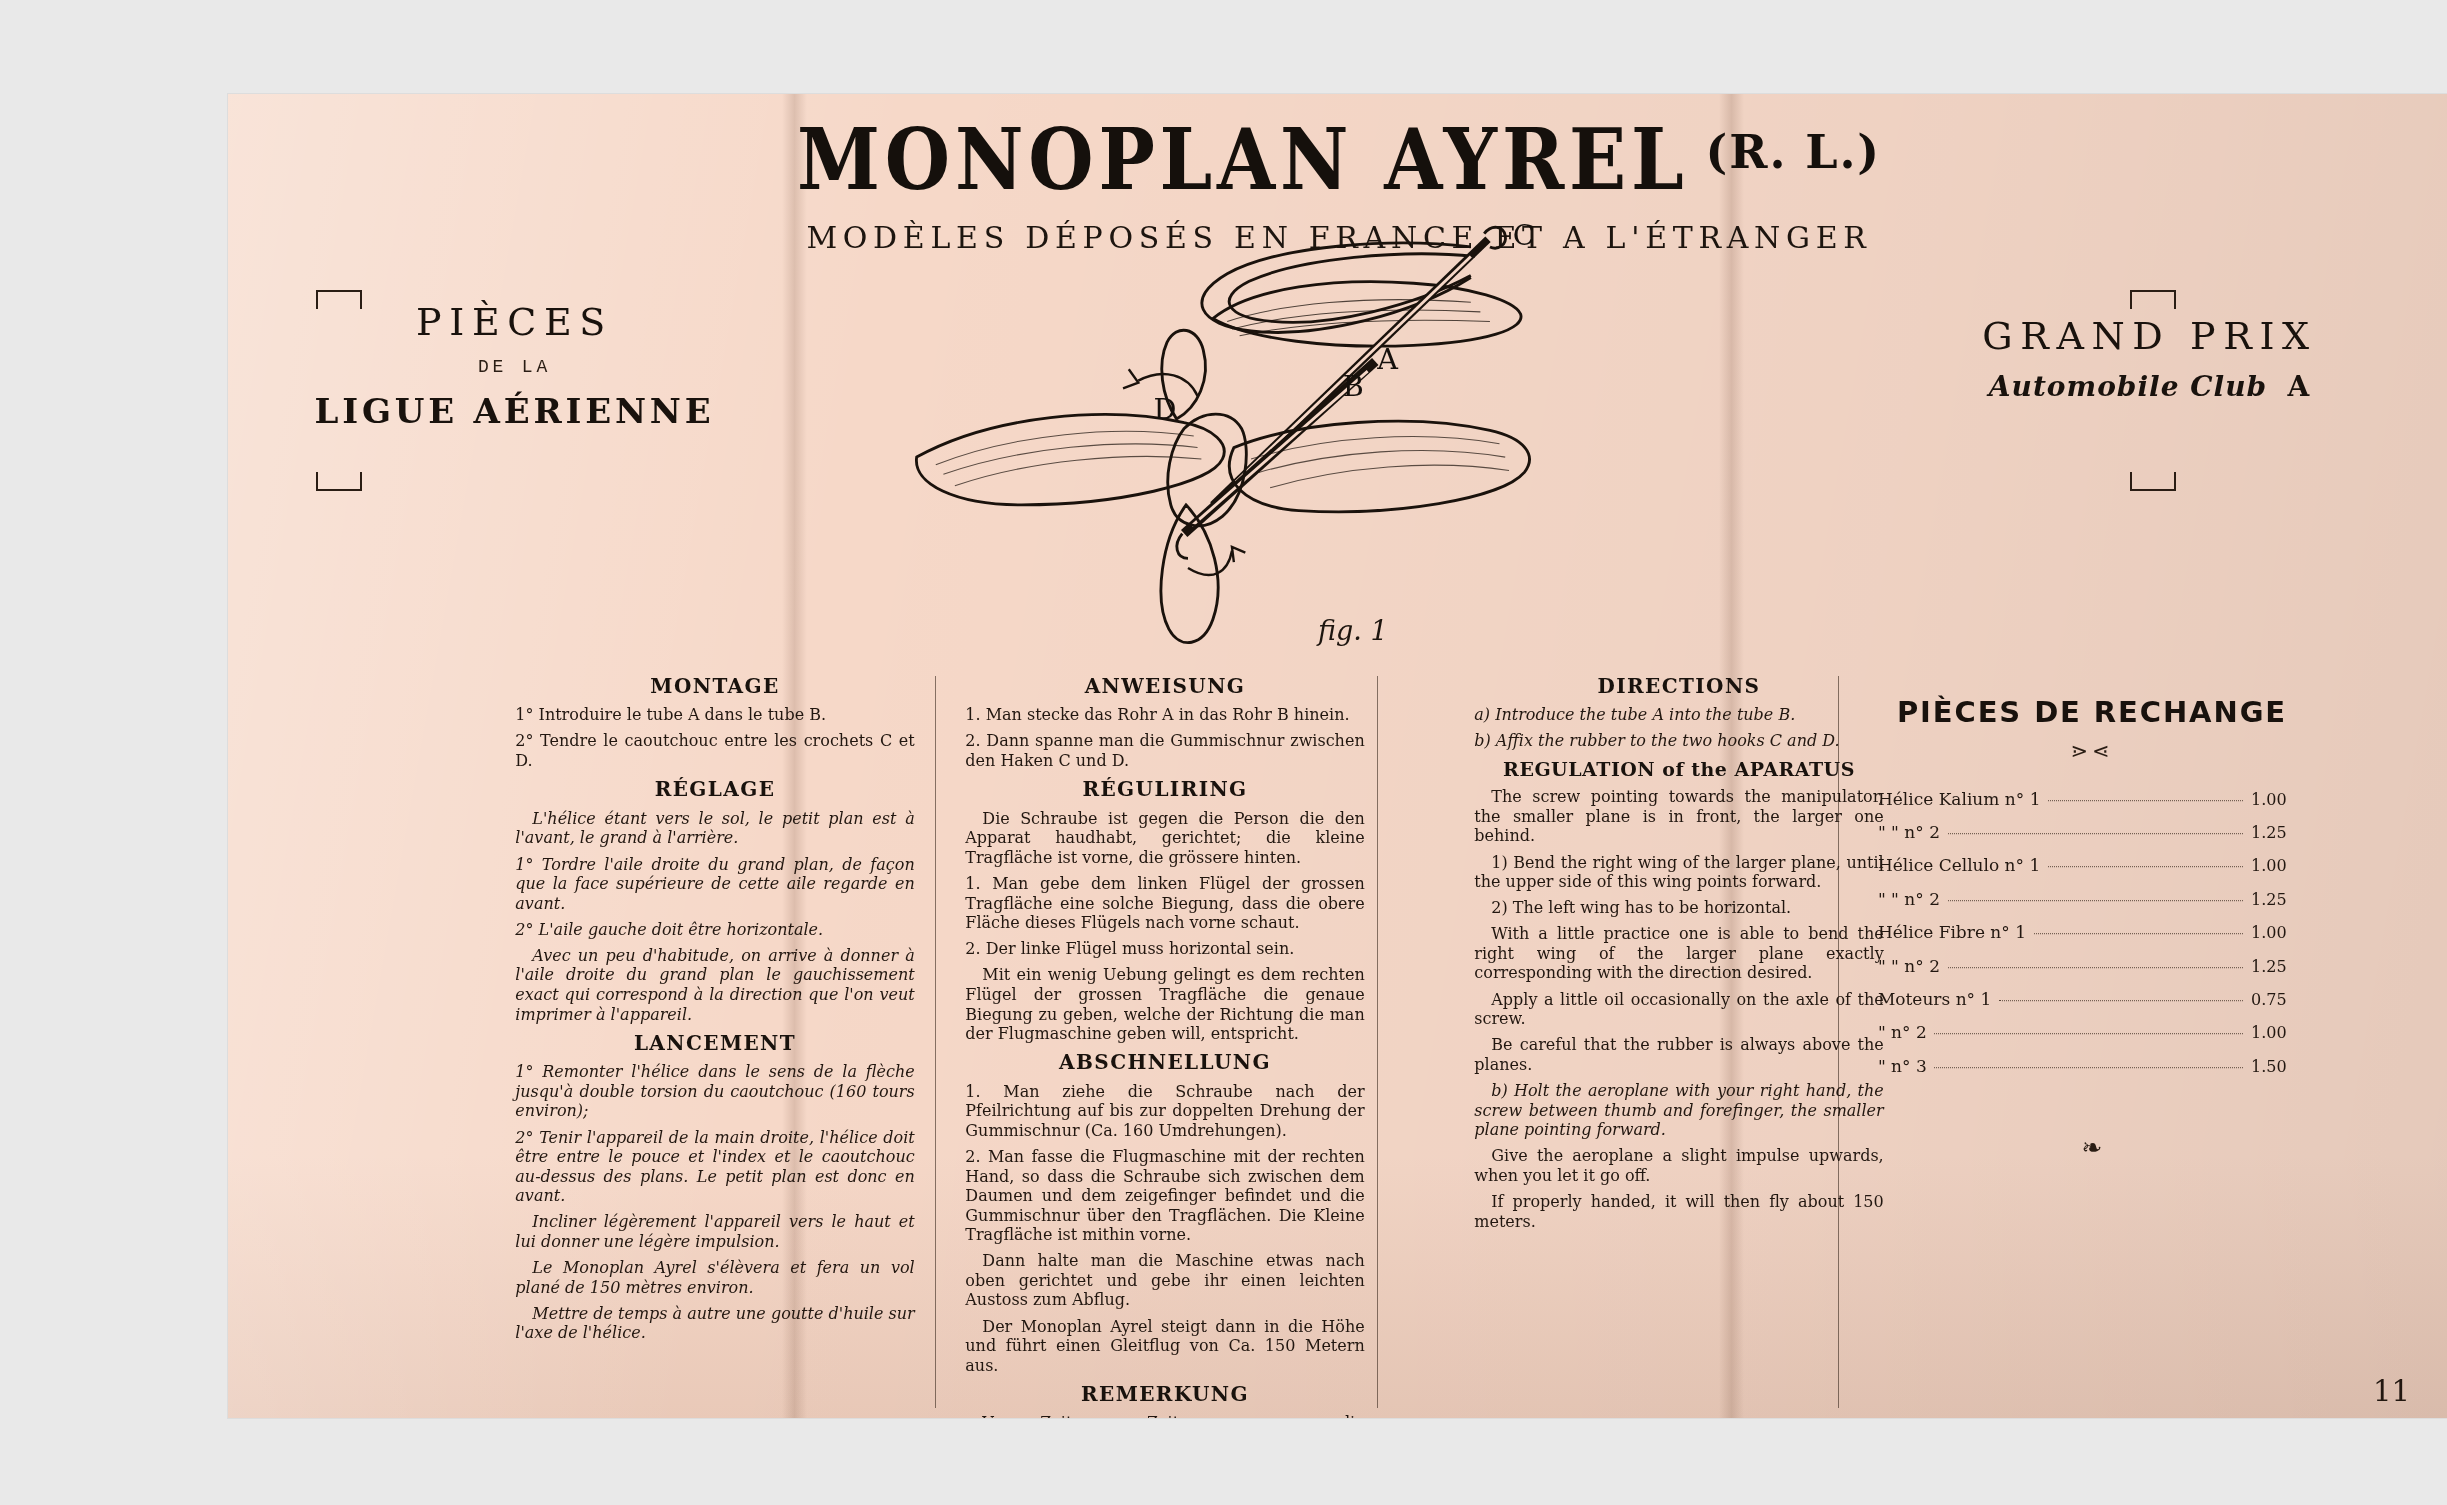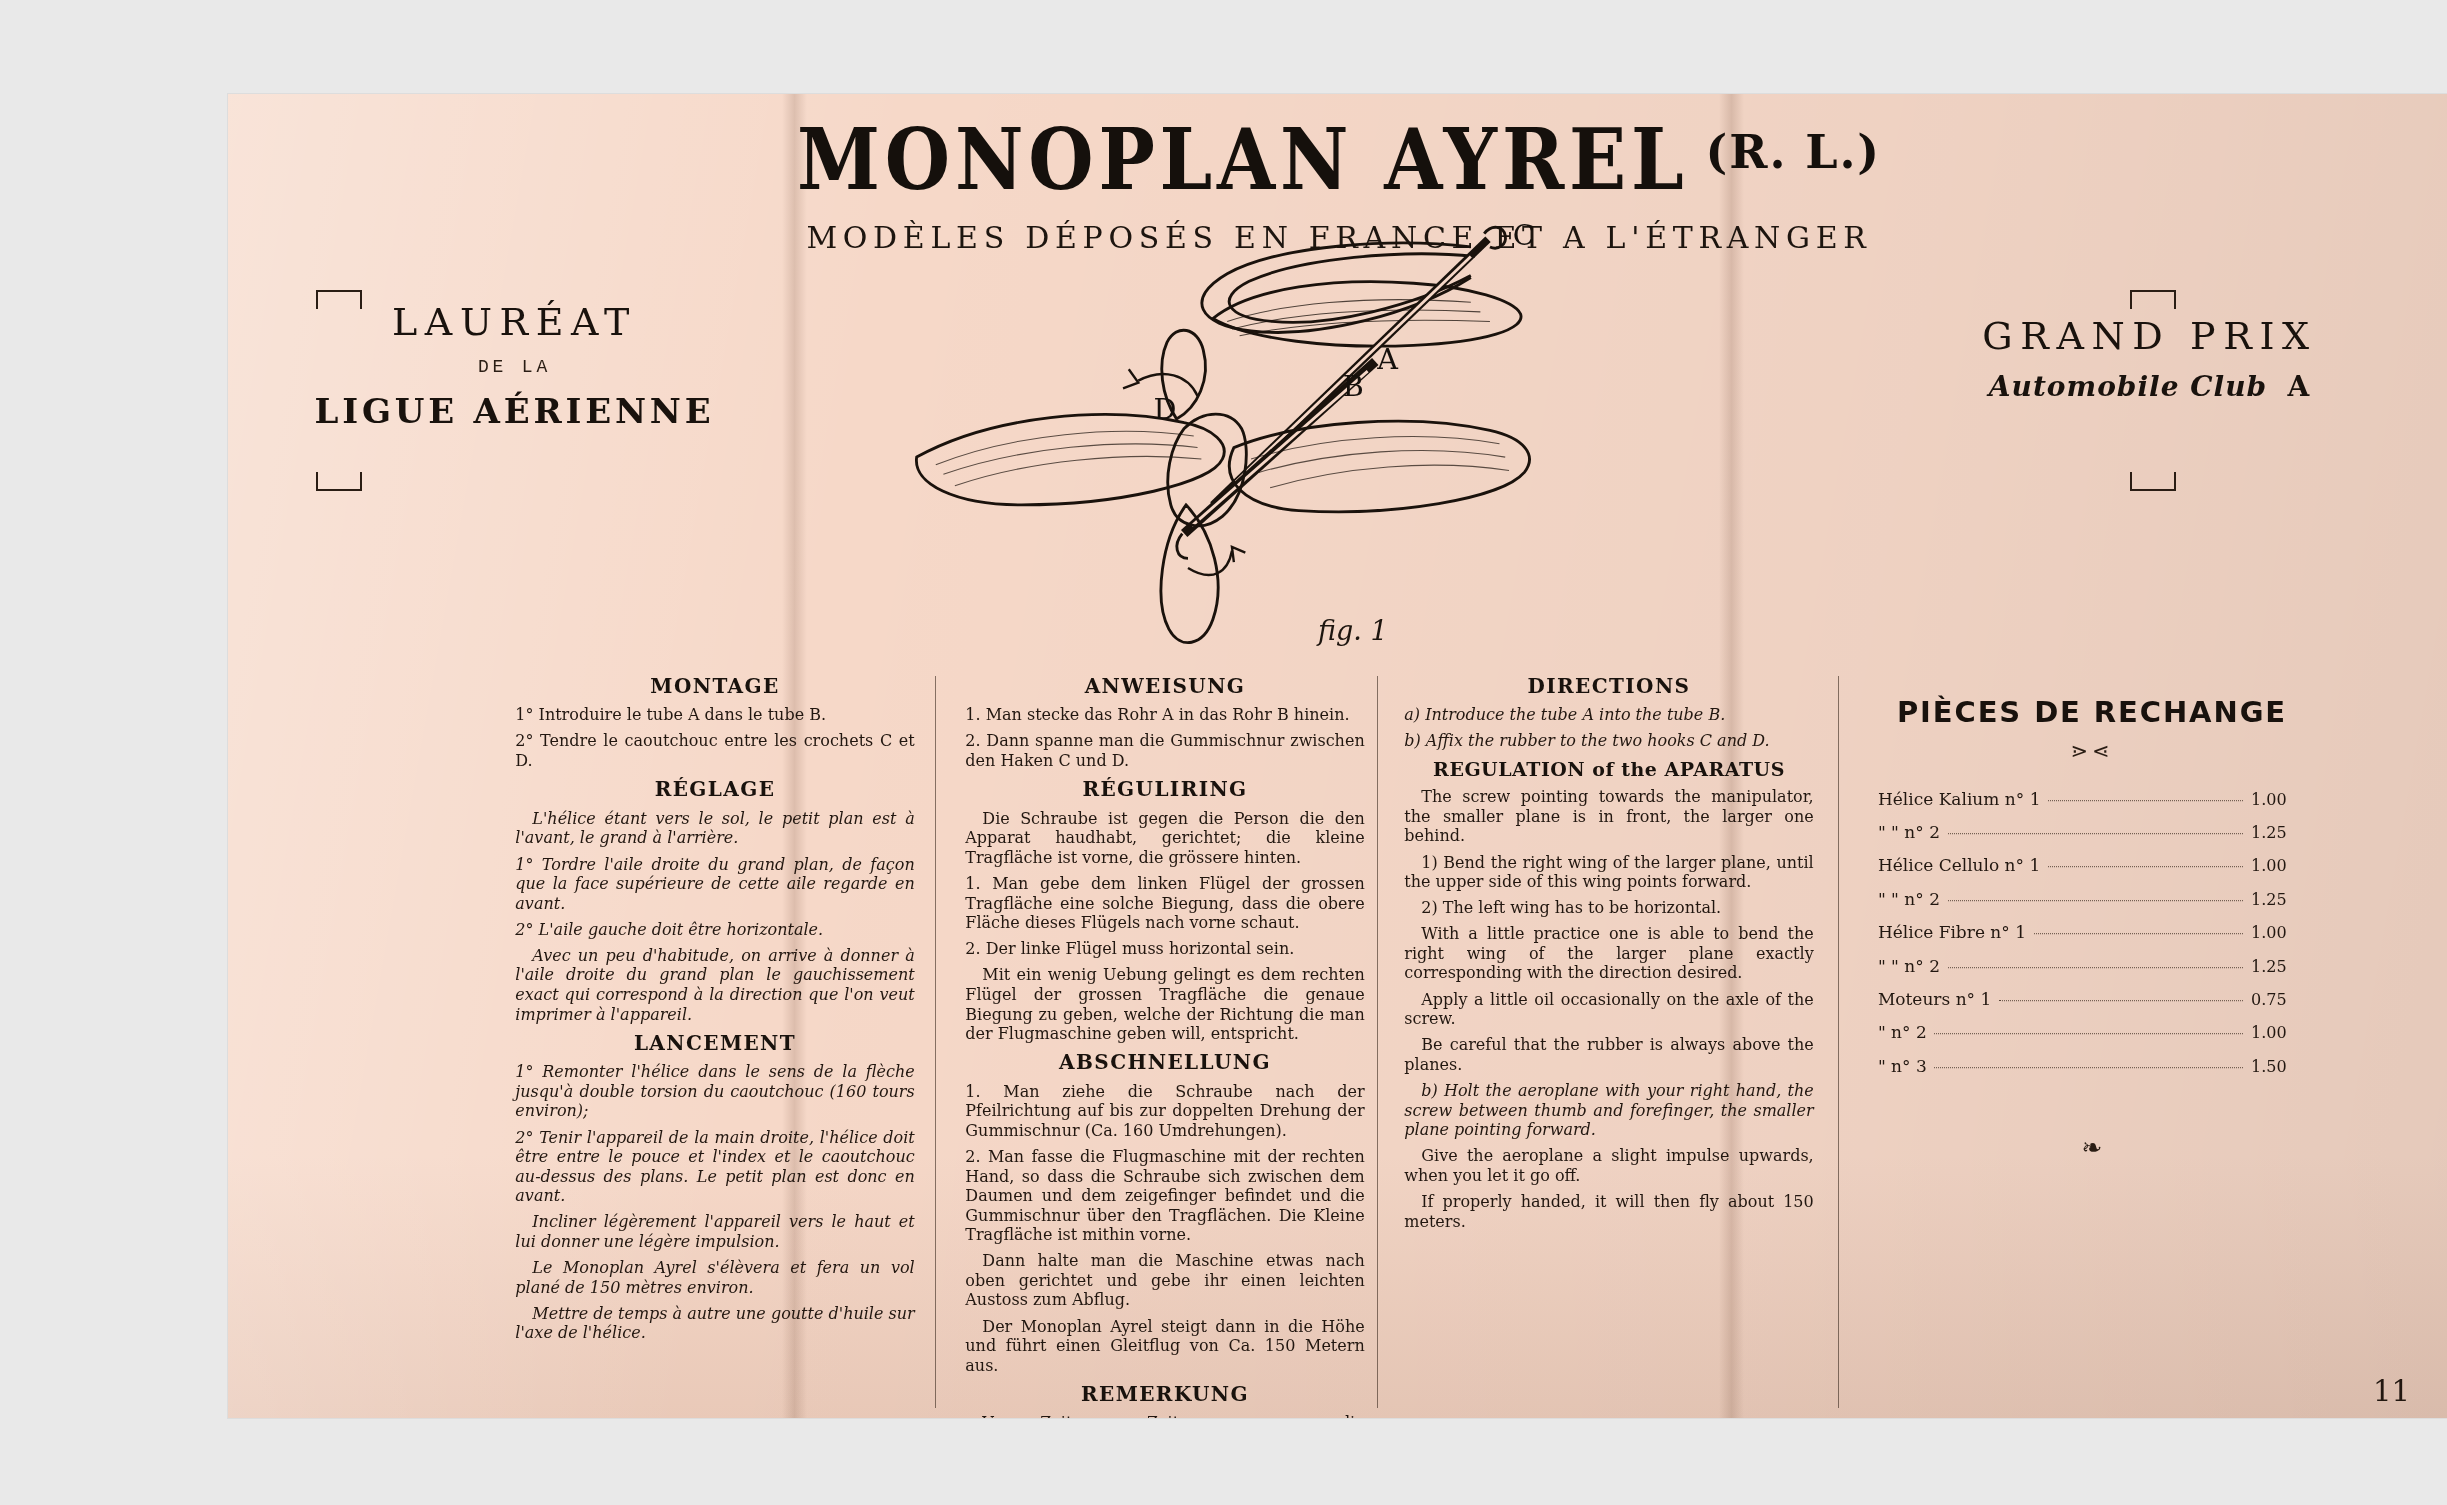--- a/index.html
+++ b/index.html
@@ -173,21 +173,21 @@
   }
   .col-rule {
     position: absolute;
     top: 7.6px;
     bottom: 9.6px;
     width: 1px;
     background: rgba(40,25,15,0.55);
   }
   #col-fr  { left: 272px;  width: 430px; }
   #col-de  { left: 722px;  width: 430px; }
-  #col-en  { left: 1161px; width: 440px; }
+  #col-en  { left: 1231px; width: 440px; }
   #col-pr  { left: 1625px; width: 478px; }
 
   #rule1 { left: 707px; }
   #rule2 { left: 1149px; }
   #rule3 { left: 1610px; }
 
   .col h3 {
     margin: 5.7px 0 7.6px 0;
     text-align: center;
     font-family: "DejaVu Serif", serif;
@@ -270,21 +270,21 @@
     <div class="fold" id="fold2"></div>
 
     <div id="title-row">
       <span id="main-title">MONOPLAN AYREL</span><span id="title-suffix">(R. L.)</span>
     </div>
     <div id="subtitle">MODÈLES DÉPOSÉS EN FRANCE ET A L'ÉTRANGER</div>
 
     <div class="award" id="award-left">
       <div class="corner-brack up" style="left:50px; top:-9.6px;"></div>
       <div class="corner-brack" style="left:50px; top:172px;"></div>
-      <div class="big">LAURÉAT</div>
+      <div class="big">PIÈCES</div>
       <div class="small">DE LA</div>
       <div class="big2">LIGUE AÉRIENNE</div>
     </div>
 
     <div class="award" id="award-right">
       <div class="corner-brack up" style="left:229px; top:-24px;"></div>
       <div class="corner-brack" style="left:229px; top:158px;"></div>
       <div class="big">GRAND PRIX</div>
       <div class="italicline">
         <span>Automobile Club</span>

